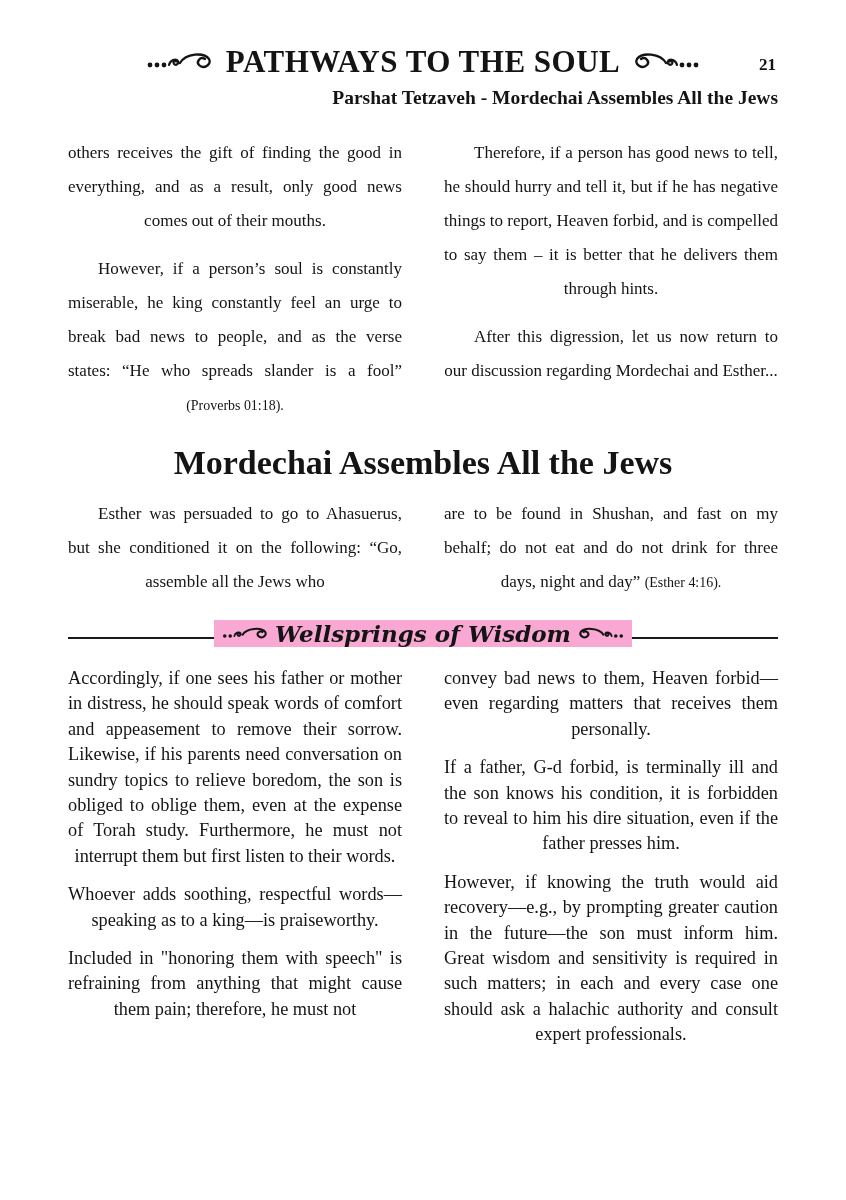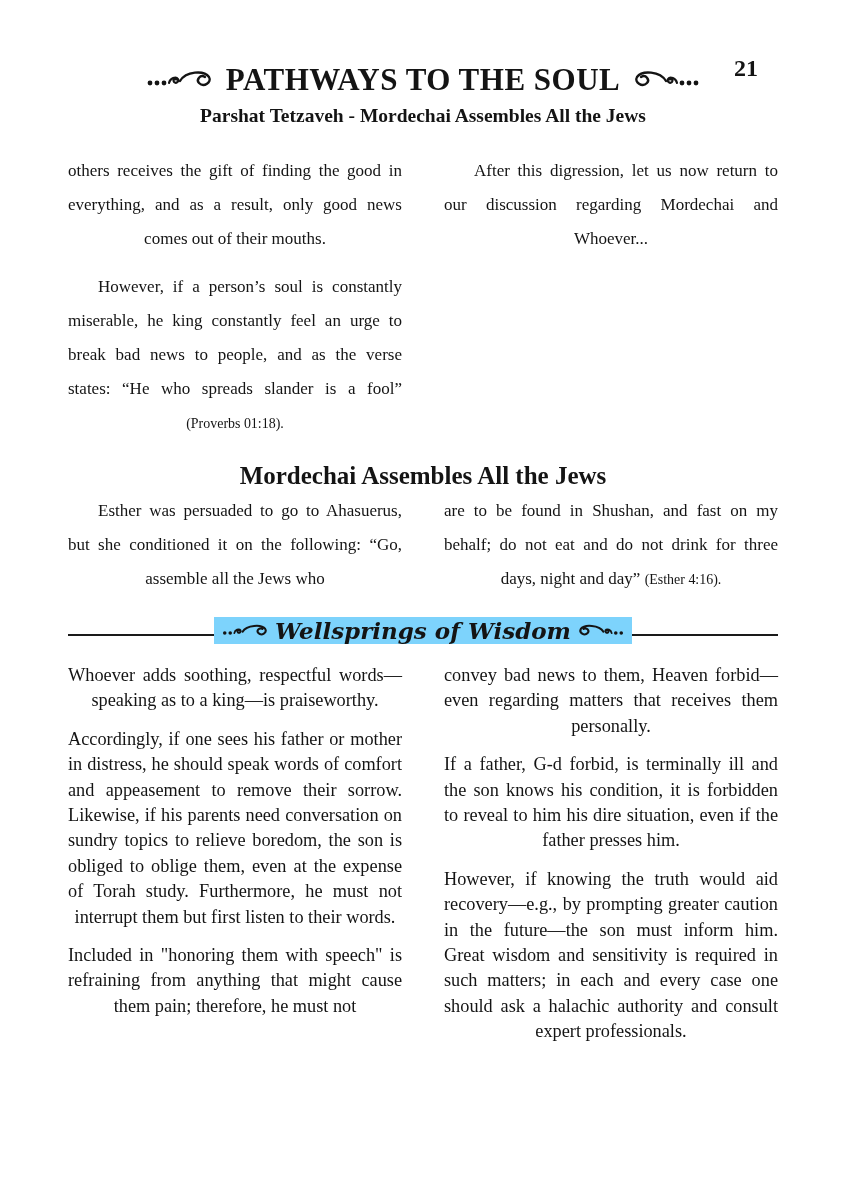--- a/index.html
+++ b/index.html
@@ -9,45 +9,45 @@
     color: #141414;
     position: relative;
     overflow: hidden;
   }
   .page {
     position: relative;
     width: 846px; height: 1200px;
     background: #ffffff;
   }
   .content {
-    padding: 60px 68px 0 68px; 
+    padding: 42px 68px 0 68px; 
   }
 
   
   .header-row {
     display: flex;
     align-items: center;
     justify-content: center;
     gap: 10px;
     height: 40px;
   }
   .page-title {
     font-weight: bold;
     font-size: 31px;
     letter-spacing: 0.5px;
     white-space: nowrap;
   }
   .page-number {
     position: absolute;
-    top: 55px; right: 88px;
-    font-weight: bold;
-    font-size: 24px;
+    top: 55px; right: 70px;
+    font-weight: bold;
+    font-size: 17px;
   }
   .subtitle {
-    text-align: center;
+    text-align: right;
     font-weight: bold;
     font-size: 19.5px;
     margin-top: 5px;
   }
   .flourish { display: inline-block; vertical-align: middle; }
   .flourish.mirror { transform: scaleX(-1); }
 
   
   .cols { display: flex; gap: 42px; }
   .col { width: 334px; }
@@ -61,40 +61,40 @@
     text-align: justify;
     text-align-last: center;
   }
   .bodytext p.indent { text-indent: 30px; }
   .cite { font-size: 0.82em; }
 
   
   .section-heading {
     text-align: center;
     font-weight: bold;
-    font-size: 25px;
-    margin: 7px 0 4px 0;
+    font-size: 34px;
+    margin: 7px 0 15px 0;
   }
 
   
   .divider {
     position: relative;
     height: 36px;
     margin: 6px 0 10px 0;
   }
   .divider-rule {
     position: absolute;
     left: 0; right: 0; top: 17px;
     border-top: 2px solid #1a1a1a;
   }
   .divider-label {
     position: relative;
     margin: 0 auto;
     width: fit-content;
-    background: #7dd3fc;
+    background: #f9a8d4;
     padding: 0 8px;
     display: flex;
     align-items: center;
     gap: 5px;
     font-family: "DejaVu Serif", serif;
     font-style: italic;
     font-weight: bold;
     font-size: 23px;
     white-space: nowrap;
   }
@@ -143,21 +143,22 @@
       <div class="subtitle">Parshat Tetzaveh - Mordechai Assembles All the Jews</div>
     </div>
     <div class="page-number">21</div>
 
     <div class="cols bodytext top-section">
       <div class="col">
         <p>others receives the gift of finding the good in everything, and as a result, only good news comes out of their mouths.</p>
         <p class="indent"><span>However, if a person’s soul is constantly miserable, he king constantly feel an urge to break bad news to people, and as the verse states: “He who spreads slander is a fool”</span> <span class="cite">(Proverbs 01:18).</span></p>
       </div>
       <div class="col">
-        <p class="indent">After this digression, let us now return to our discussion regarding Mordechai and Whoever...</p>
+        <p class="indent">Therefore, if a person has good news to tell, he should hurry and tell it, but if he has negative things to report, Heaven forbid, and is compelled to say them – it is better that he delivers them through hints.</p>
+        <p class="indent">After this digression, let us now return to our discussion regarding Mordechai and Esther...</p>
       </div>
     </div>
 
     <div class="section-heading">Mordechai Assembles All the Jews</div>
 
     <div class="cols bodytext">
       <div class="col">
         <p class="indent">Esther was persuaded to go to Ahasuerus, but she conditioned it on the following: “Go, assemble all the Jews who</p>
       </div>
       <div class="col">
@@ -187,22 +188,22 @@
           <g fill="none" stroke="#141414" stroke-linecap="round">
             <path d="M18 14 C19 9 25 7 27 10 C28.5 12.5 25 15 23 13 C21.5 11.5 23.5 9.5 25.5 10.5" stroke-width="2.6"></path>
             <path d="M30 12 C36 2 58 1 63 8 C66 13 58 19 53 14 C50 11 54 5 59 8" stroke-width="3"></path>
           </g>
         </svg>
       </div>
     </div>
 
     <div class="cols wisdom">
       <div class="col">
+        <p>Accordingly, if one sees his father or mother in distress, he should speak words of comfort and appeasement to remove their sorrow. Likewise, if his parents need conversation on sundry topics to relieve boredom, the son is obliged to oblige them, even at the expense of Torah study. Furthermore, he must not interrupt them but first listen to their words.</p>
         <p>Whoever adds soothing, respectful words—speaking as to a king—is praiseworthy.</p>
-        <p>Accordingly, if one sees his father or mother in distress, he should speak words of comfort and appeasement to remove their sorrow. Likewise, if his parents need conversation on sundry topics to relieve boredom, the son is obliged to oblige them, even at the expense of Torah study. Furthermore, he must not interrupt them but first listen to their words.</p>
         <p>Included in "honoring them with speech" is refraining from anything that might cause them pain; therefore, he must not</p>
       </div>
       <div class="col">
         <p>convey bad news to them, Heaven forbid—even regarding matters that receives them personally.</p>
         <p>If a father, G-d forbid, is terminally ill and the son knows his condition, it is forbidden to reveal to him his dire situation, even if the father presses him.</p>
         <p>However, if knowing the truth would aid recovery—e.g., by prompting greater caution in the future—the son must inform him. Great wisdom and sensitivity is required in such matters; in each and every case one should ask a halachic authority and consult expert professionals.</p>
       </div>
     </div>
 
   </div>

